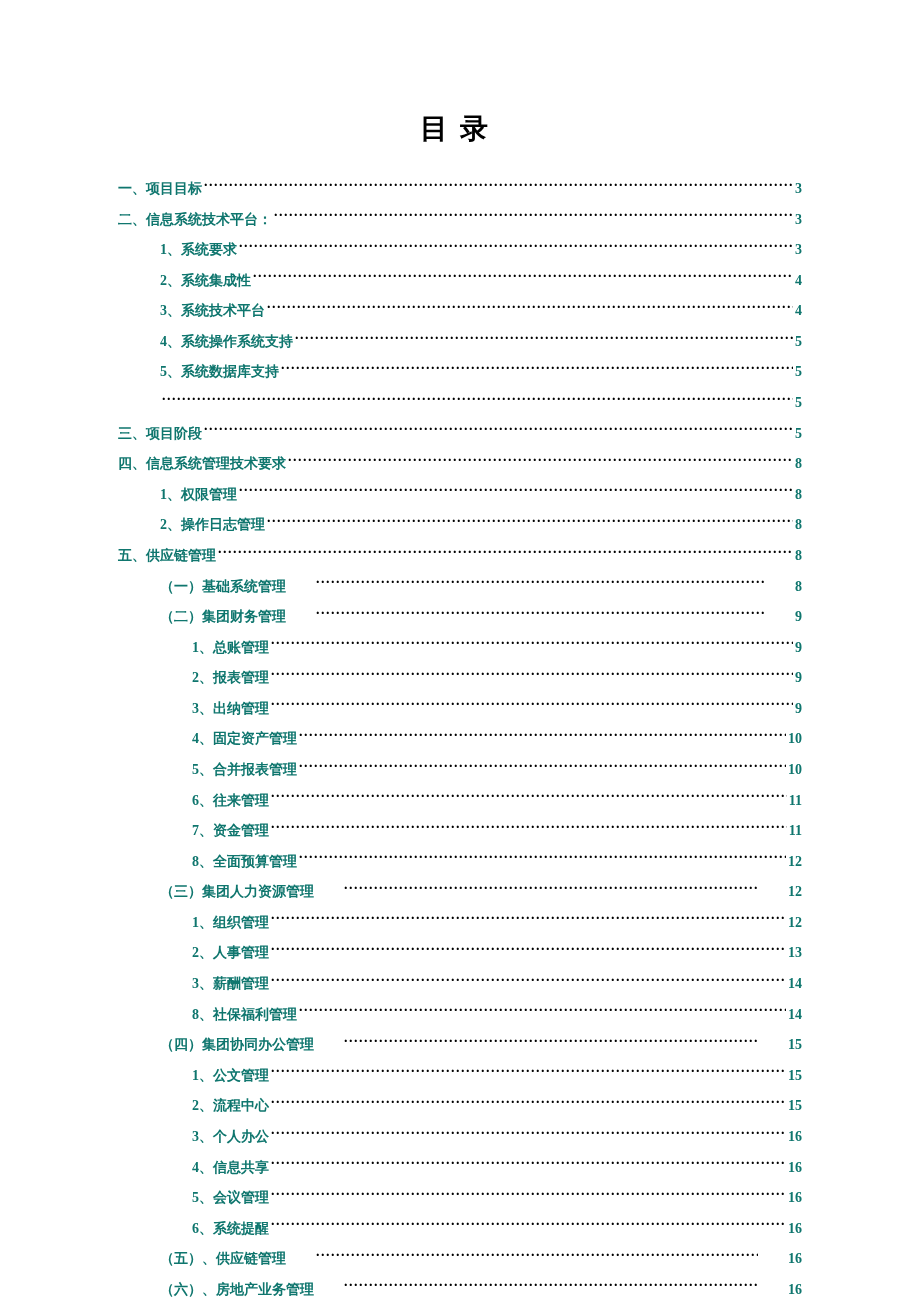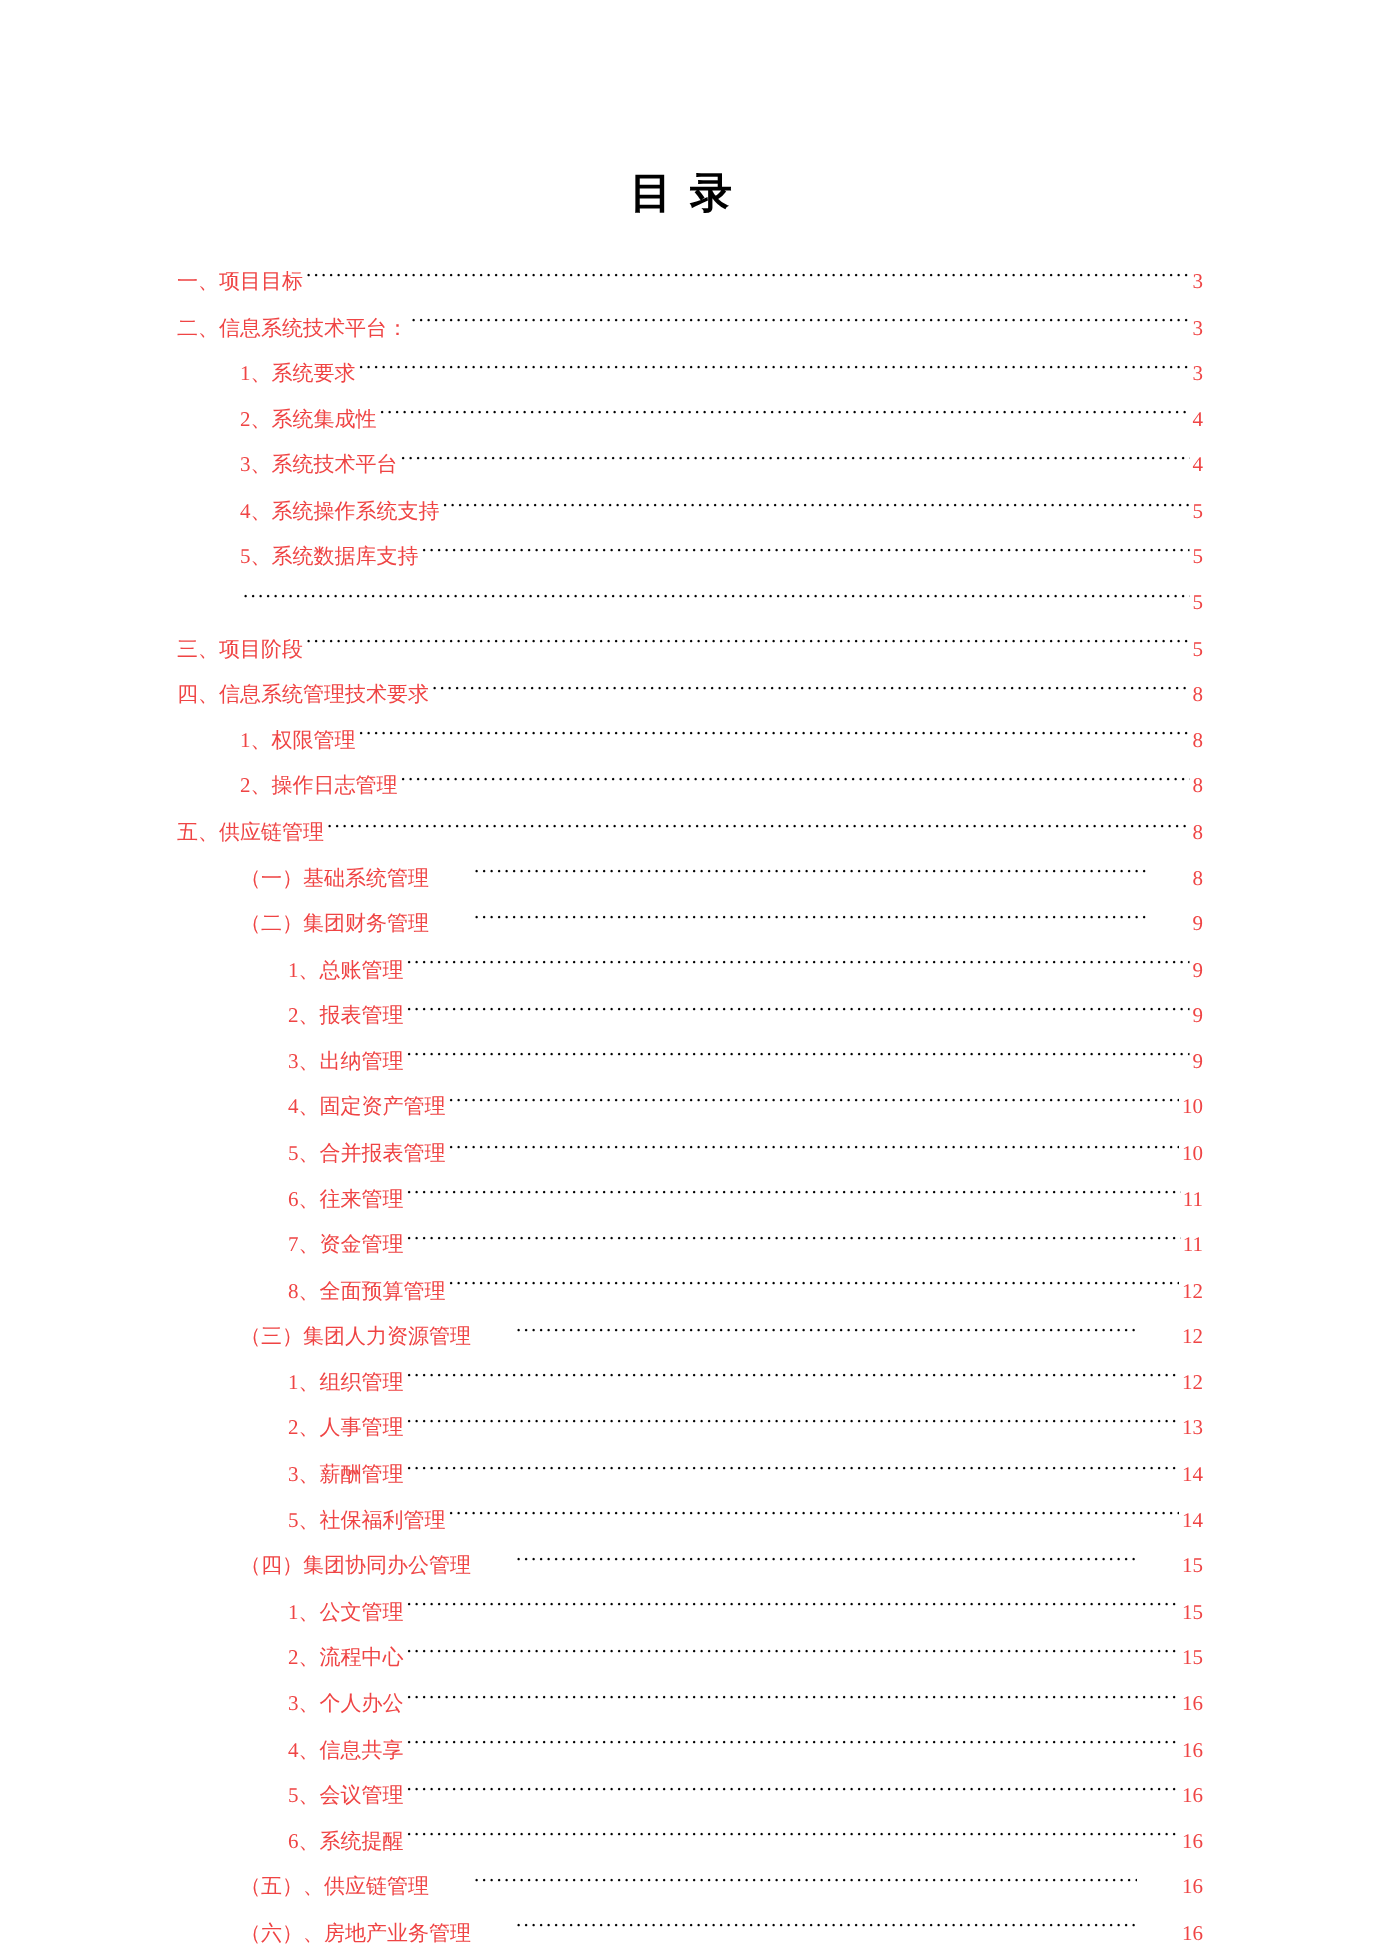--- a/index.html
+++ b/index.html
@@ -18,21 +18,22 @@
       text-align: center;
       font-size: 28px;
       font-weight: bold;
       letter-spacing: 12px;
       margin-bottom: 30px;
       font-family: Liberation Mono, monospace;
     }
     .toc {
       font-size: 14px;
       line-height: 1.6;
-      color: #ef4444;
+      color: #0f766e;
+      font-weight: bold;
     }
     .toc-row {
       display: flex;
       align-items: baseline;
       margin-bottom: 8.2px;
       white-space: nowrap;
     }
     .toc-label {
       flex-shrink: 0;
     }
@@ -193,21 +194,21 @@
       <span class="toc-label">2、人事管理</span>
       <span class="toc-dots"></span>
       <span class="toc-page">13</span>
     </div>
     <div class="toc-row level-3">
       <span class="toc-label">3、薪酬管理</span>
       <span class="toc-dots"></span>
       <span class="toc-page">14</span>
     </div>
     <div class="toc-row level-3">
-      <span class="toc-label">5、社保福利管理</span>
+      <span class="toc-label">8、社保福利管理</span>
       <span class="toc-dots"></span>
       <span class="toc-page">14</span>
     </div>
     <div class="toc-row level-2">
       <span class="toc-label">（四）集团协同办公管理</span>
       <span class="toc-dots"></span>
       <span class="toc-page">15</span>
     </div>
     <div class="toc-row level-3">
       <span class="toc-label">1、公文管理</span>

